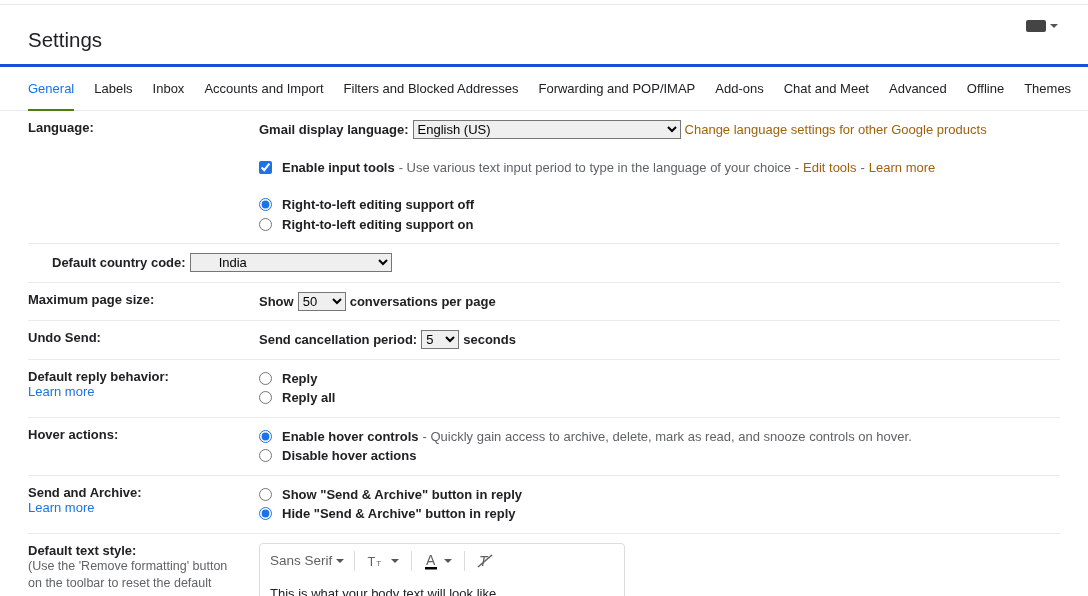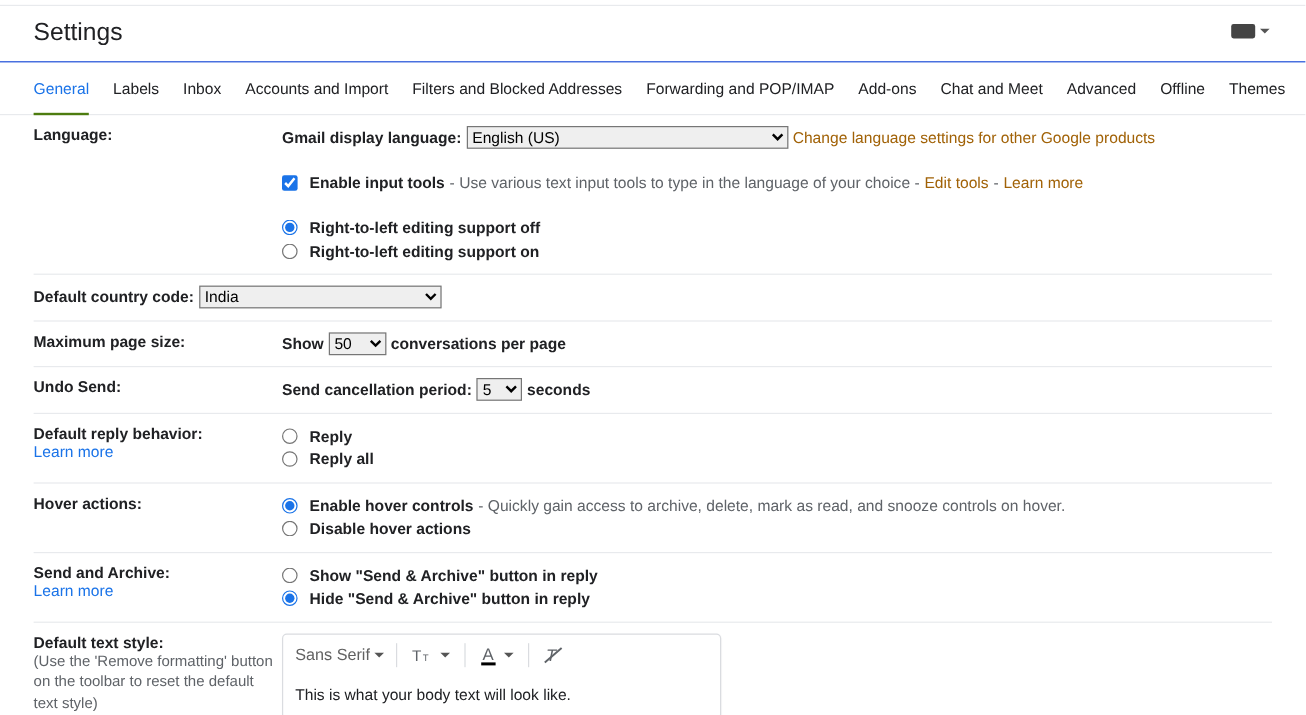--- a/index.html
+++ b/index.html
@@ -10,22 +10,22 @@
     color: #202124;
     background: #fff;
   }
   .page {
     width: 1088px;
     height: 596px;
     position: relative;
     overflow: hidden;
   }
   .hdr {
-    padding: 10px 0 12px 28px;
-    border-bottom: 1px solid #1d4ed8;
+    padding: 23px 0 12px 28px;
+    border-bottom: 3px solid #1d4ed8;
     border-top: 1px solid #e8eaed;
     margin-top: 4px;
     position: relative;
   }
   .hdr h1 {
     font-size: 20.5px;
     font-weight: 400;
     margin: 0;
     color: #202124;
   }
@@ -78,34 +78,34 @@
   }
   .section.noborder { border-bottom: none; }
   .labelcol {
     width: 207px;
     flex-shrink: 0;
     font-size: 13px;
   }
   .labelcol .lbl { font-weight: 700; }
   .labelcol .lm { color: #1a73e8; font-weight: 400; cursor: pointer; }
   .labelcol .subgrey { color: #5f6368; font-weight: 400; font-size: 12.5px; line-height: 1.4; }
-  .body { flex: 1; font-size: 13px; }
+  .body { flex: 1; font-size: 13px; margin-left: 24px; }
   .body .row { display: flex; align-items: center; gap: 4px; flex-wrap: wrap; line-height: 1.5; }
   .body .grey { color: #5f6368; font-weight: 400; }
   .body .blue { color: #a16207; cursor: pointer; font-weight: 400; }
   .body .bold { font-weight: 700; }
   select {
     font-family: Arial, Helvetica, sans-serif;
     font-size: 13px;
     background: #efefef;
     border: 1px solid #767676;
     height: 19px;
   }
   select.lang { width: 268px; }
-  select.country { width: 202px; }
+  select.country { width: 202px; padding-left: 24px; }
   select.pgsize { width: 48px; }
   select.undo { width: 38px; }
   input[type=checkbox], input[type=radio] { margin: 0 6px 0 0; accent-color: #1a73e8; vertical-align: -2px; }
   .spacer-above { margin-top: 18px; }
   .editor-box {
     border: 1px solid #dadce0;
     border-radius: 4px;
     width: 366px;
     background: #fff;
     box-shadow: 0 1px 1px rgba(0,0,0,.03);
@@ -176,21 +176,21 @@
       <div class="row">
         <span class="bold">Gmail display language:</span>
         <select class="lang">
           <option>English (US)</option>
         </select>
         <span class="blue">Change language settings for other Google products</span>
       </div>
       <div class="row spacer-above">
         <input type="checkbox" checked="" style="">
         <span class="bold">Enable input tools</span>
-        <span class="grey"> - Use various text input tools to type in the language of your choice - </span>
+        <span class="grey"> - Use various text input period to type in the language of your choice - </span>
         <span class="blue">Edit tools</span>
         <span class="grey"> - </span>
         <span class="blue">Learn more</span>
       </div>
       <div class="row spacer-above">
         <input type="radio" name="rtl" checked="" style="">
         <span class="bold">Right-to-left editing support off</span>
       </div>
       <div class="row">
         <input type="radio" name="rtl" style="">

